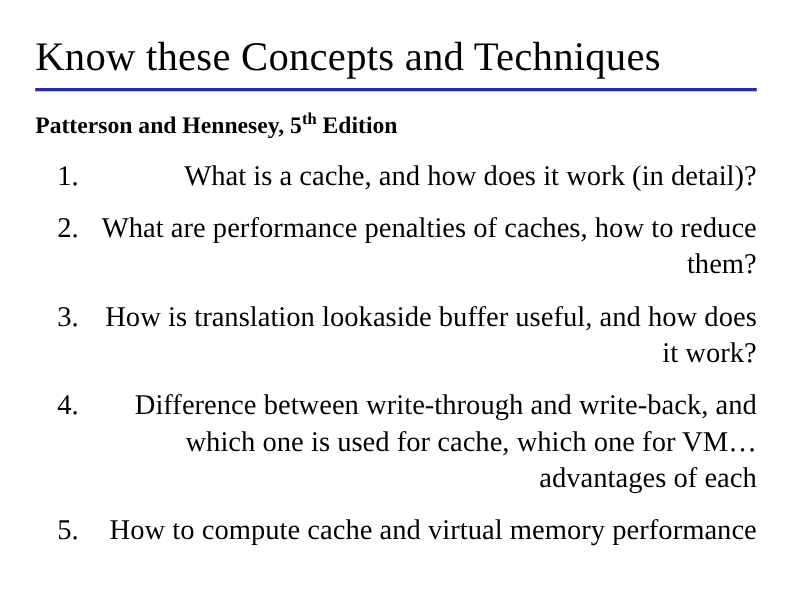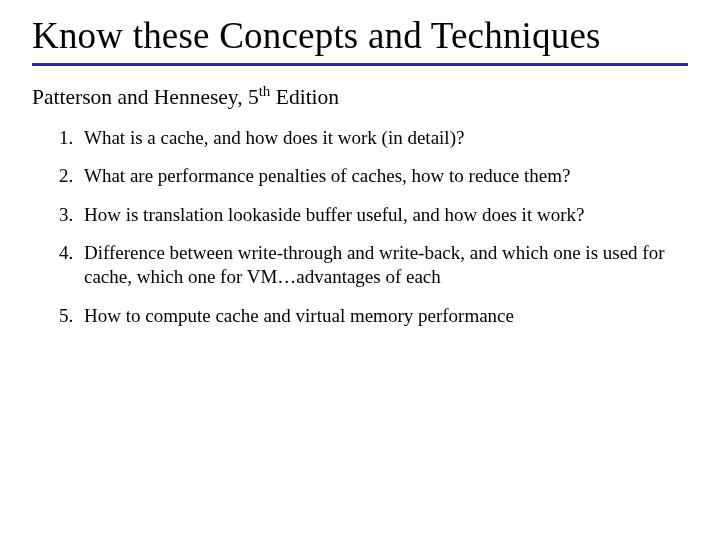--- a/index.html
+++ b/index.html
@@ -8,47 +8,48 @@
     width: 720px;
     height: 540px;
     background: #fff;
     font-family: "Times New Roman", Times, serif;
     color: #000;
   }
   .slide {
     box-sizing: border-box;
     width: 720px;
     height: 383px;
-    padding: 14px 32px 20px 32px;
+    padding: 31px 32px 20px 32px;
     position: relative;
   }
   .title {
     font-size: 37px;
     font-weight: 400;
     margin: 0 0 6px 0;
     letter-spacing: 0.2px;
   }
   .rule {
     border: none;
     border-top: 3px solid #2a2aa8;
     margin: 0 0 18px 0;
     width: 100%;
   }
   .line {
     margin: 0 0 14px 0;
     font-size: 21.5px;
     line-height: 1.3;
   }
-  .bold-lead { font-weight: 400; }
+  .bold-lead { font-weight: 700; }
   .sup { font-size: 0.7em; vertical-align: super; line-height: 0; }
   .italic { font-style: italic; }
   ol.qlist {
     margin: 0;
     padding: 0 0 0 46px;
-    font-size: 19px;
+    font-size: 26px;
+    text-align: right;
   }
   ol.qlist > li {
     margin: 0 0 14px 0;
     padding-left: 6px;
     line-height: 1.28;
   }
 </style>
 </head>
 <body>
 

